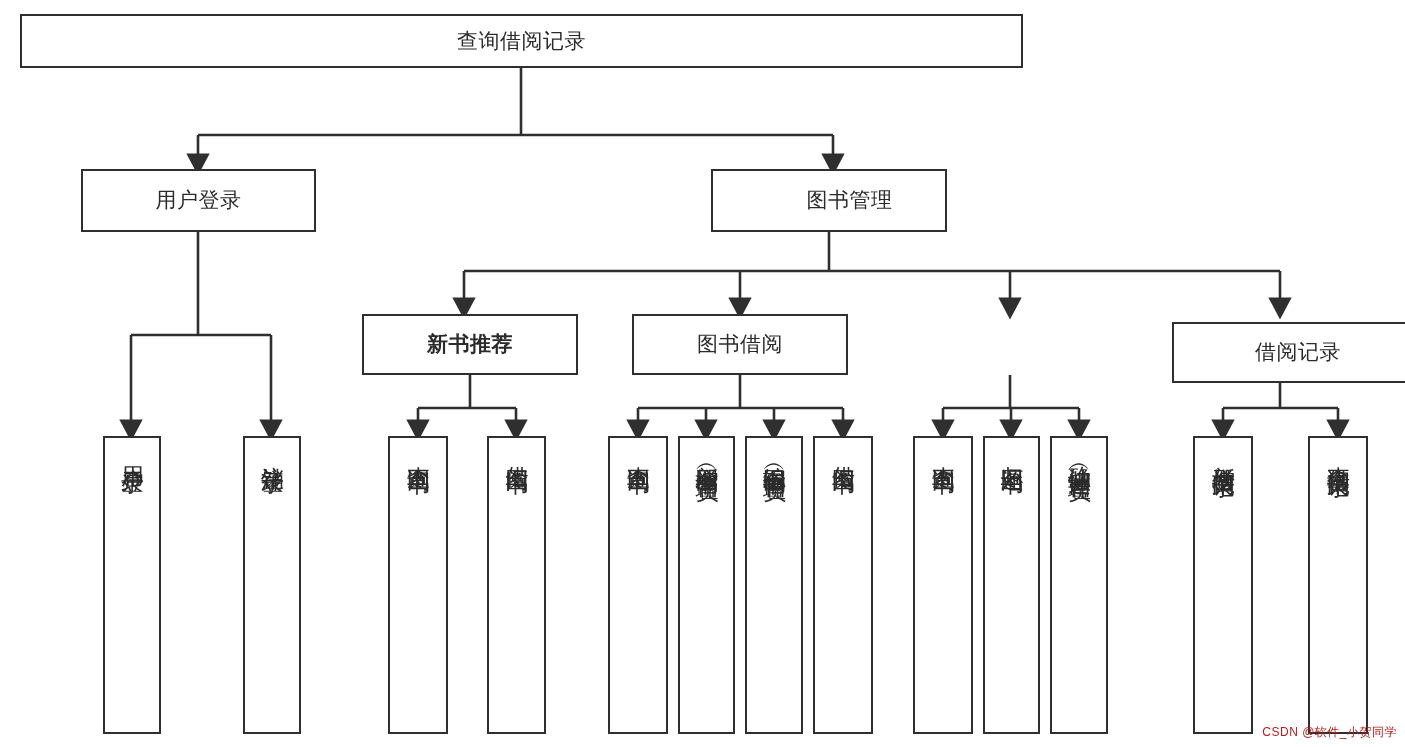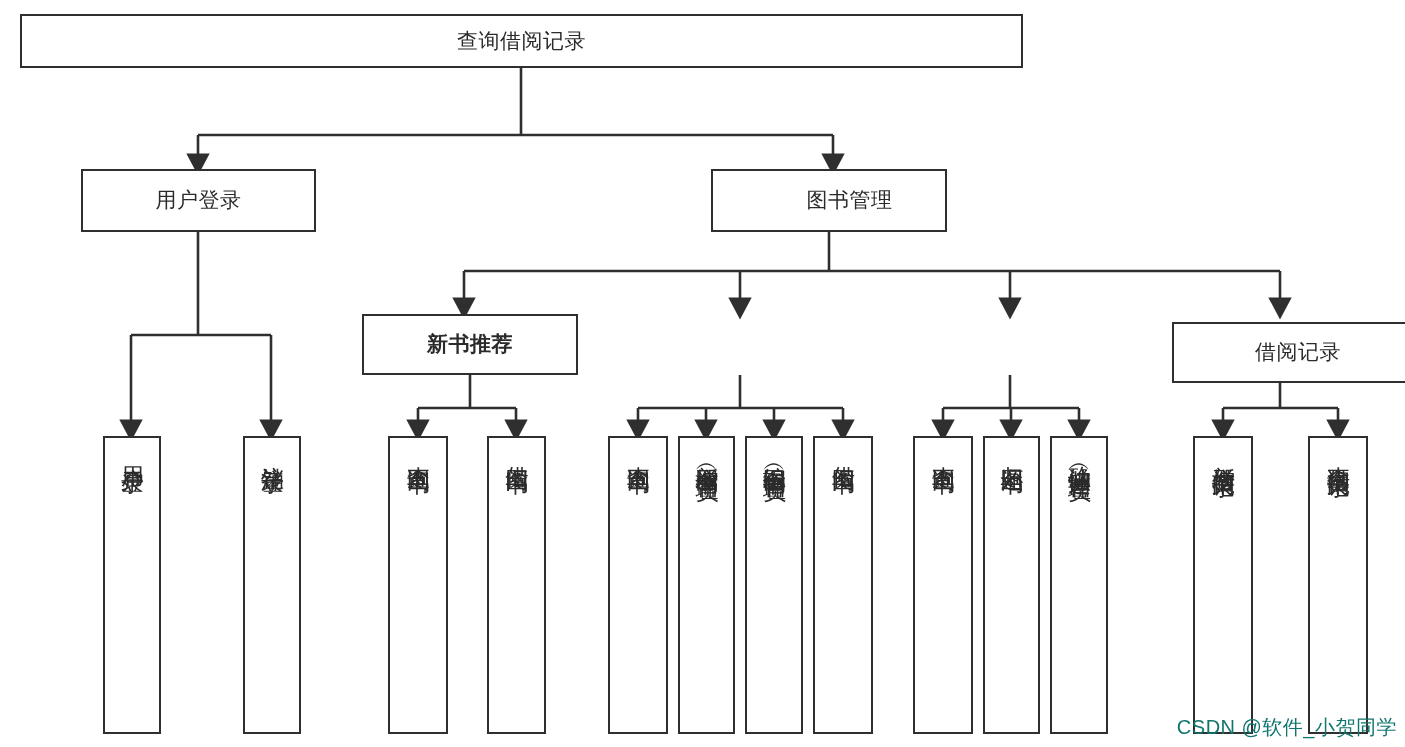--- a/index.html
+++ b/index.html
@@ -5,21 +5,21 @@
   html,body{margin:0;padding:0;background:#ffffff;}
   body{width:1405px;height:747px;overflow:hidden;font-family:"Liberation Sans","DejaVu Sans",sans-serif;}
   #canvas{position:relative;width:1405px;height:747px;background:#fff;}
   svg.wires{position:absolute;left:0;top:0;width:1405px;height:747px;pointer-events:none;}
   .node{position:absolute;box-sizing:border-box;background:#ffffff;border:2.2px solid #2f2f2f;
         display:flex;align-items:center;justify-content:center;}
   .node .lbl{color:#2b2b2b;font-size:21px;line-height:1.25;letter-spacing:.5px;white-space:nowrap;}
   .node.vert{padding:10px 2px;align-items:flex-start;justify-content:center;}
   .node.vert .lbl{writing-mode:vertical-rl;text-orientation:upright;
         font-size:23px;line-height:1.12;letter-spacing:2px;white-space:pre;}
-  .watermark{position:absolute;right:8px;bottom:6px;color:#0f766e;font-size:20px;
+  .watermark{position:absolute;right:8px;bottom:6px;color:#b91c1c;font-size:12px;
         letter-spacing:.5px;white-space:nowrap;}
 </style>
 </head>
 <body>
 
 <div id="canvas">
 
   <svg class="wires" viewBox="0 0 1405 747" xmlns="http://www.w3.org/2000/svg">
     <defs>
       <marker id="arw" markerWidth="9" markerHeight="9" refX="1" refY="4.5" orient="auto" markerUnits="strokeWidth">
@@ -77,20 +77,23 @@
   <div class="node" style="left: 81px; top: 169px; width: 235px; height: 63px;">
     <span class="lbl">用户登录</span>
   </div>
   <div class="node" style="left: 711px; top: 169px; width: 236px; height: 63px; padding-left: 41px;">
     <span class="lbl">图书管理</span>
   </div>
 
   <div class="node" style="left: 362px; top: 314px; width: 216px; height: 61px; font-weight: bold;">
     <span class="lbl">新书推荐</span>
   </div>
+  <div class="node" style="left: 632px; top: 314px; width: 216px; height: 61px;">
+    <span class="lbl">图书借阅</span>
+  </div>
   <div class="node" style="left: 1172px; top: 322px; width: 252px; height: 61px;">
     <span class="lbl">借阅记录</span>
   </div>
 
   <div class="node vert" style="left: 103px; top: 436px; width: 58px; height: 298px;">
     <span class="lbl">用户登录</span>
   </div>
   <div class="node vert" style="left: 243px; top: 436px; width: 58px; height: 298px;">
     <span class="lbl">注销登录</span>
   </div>

